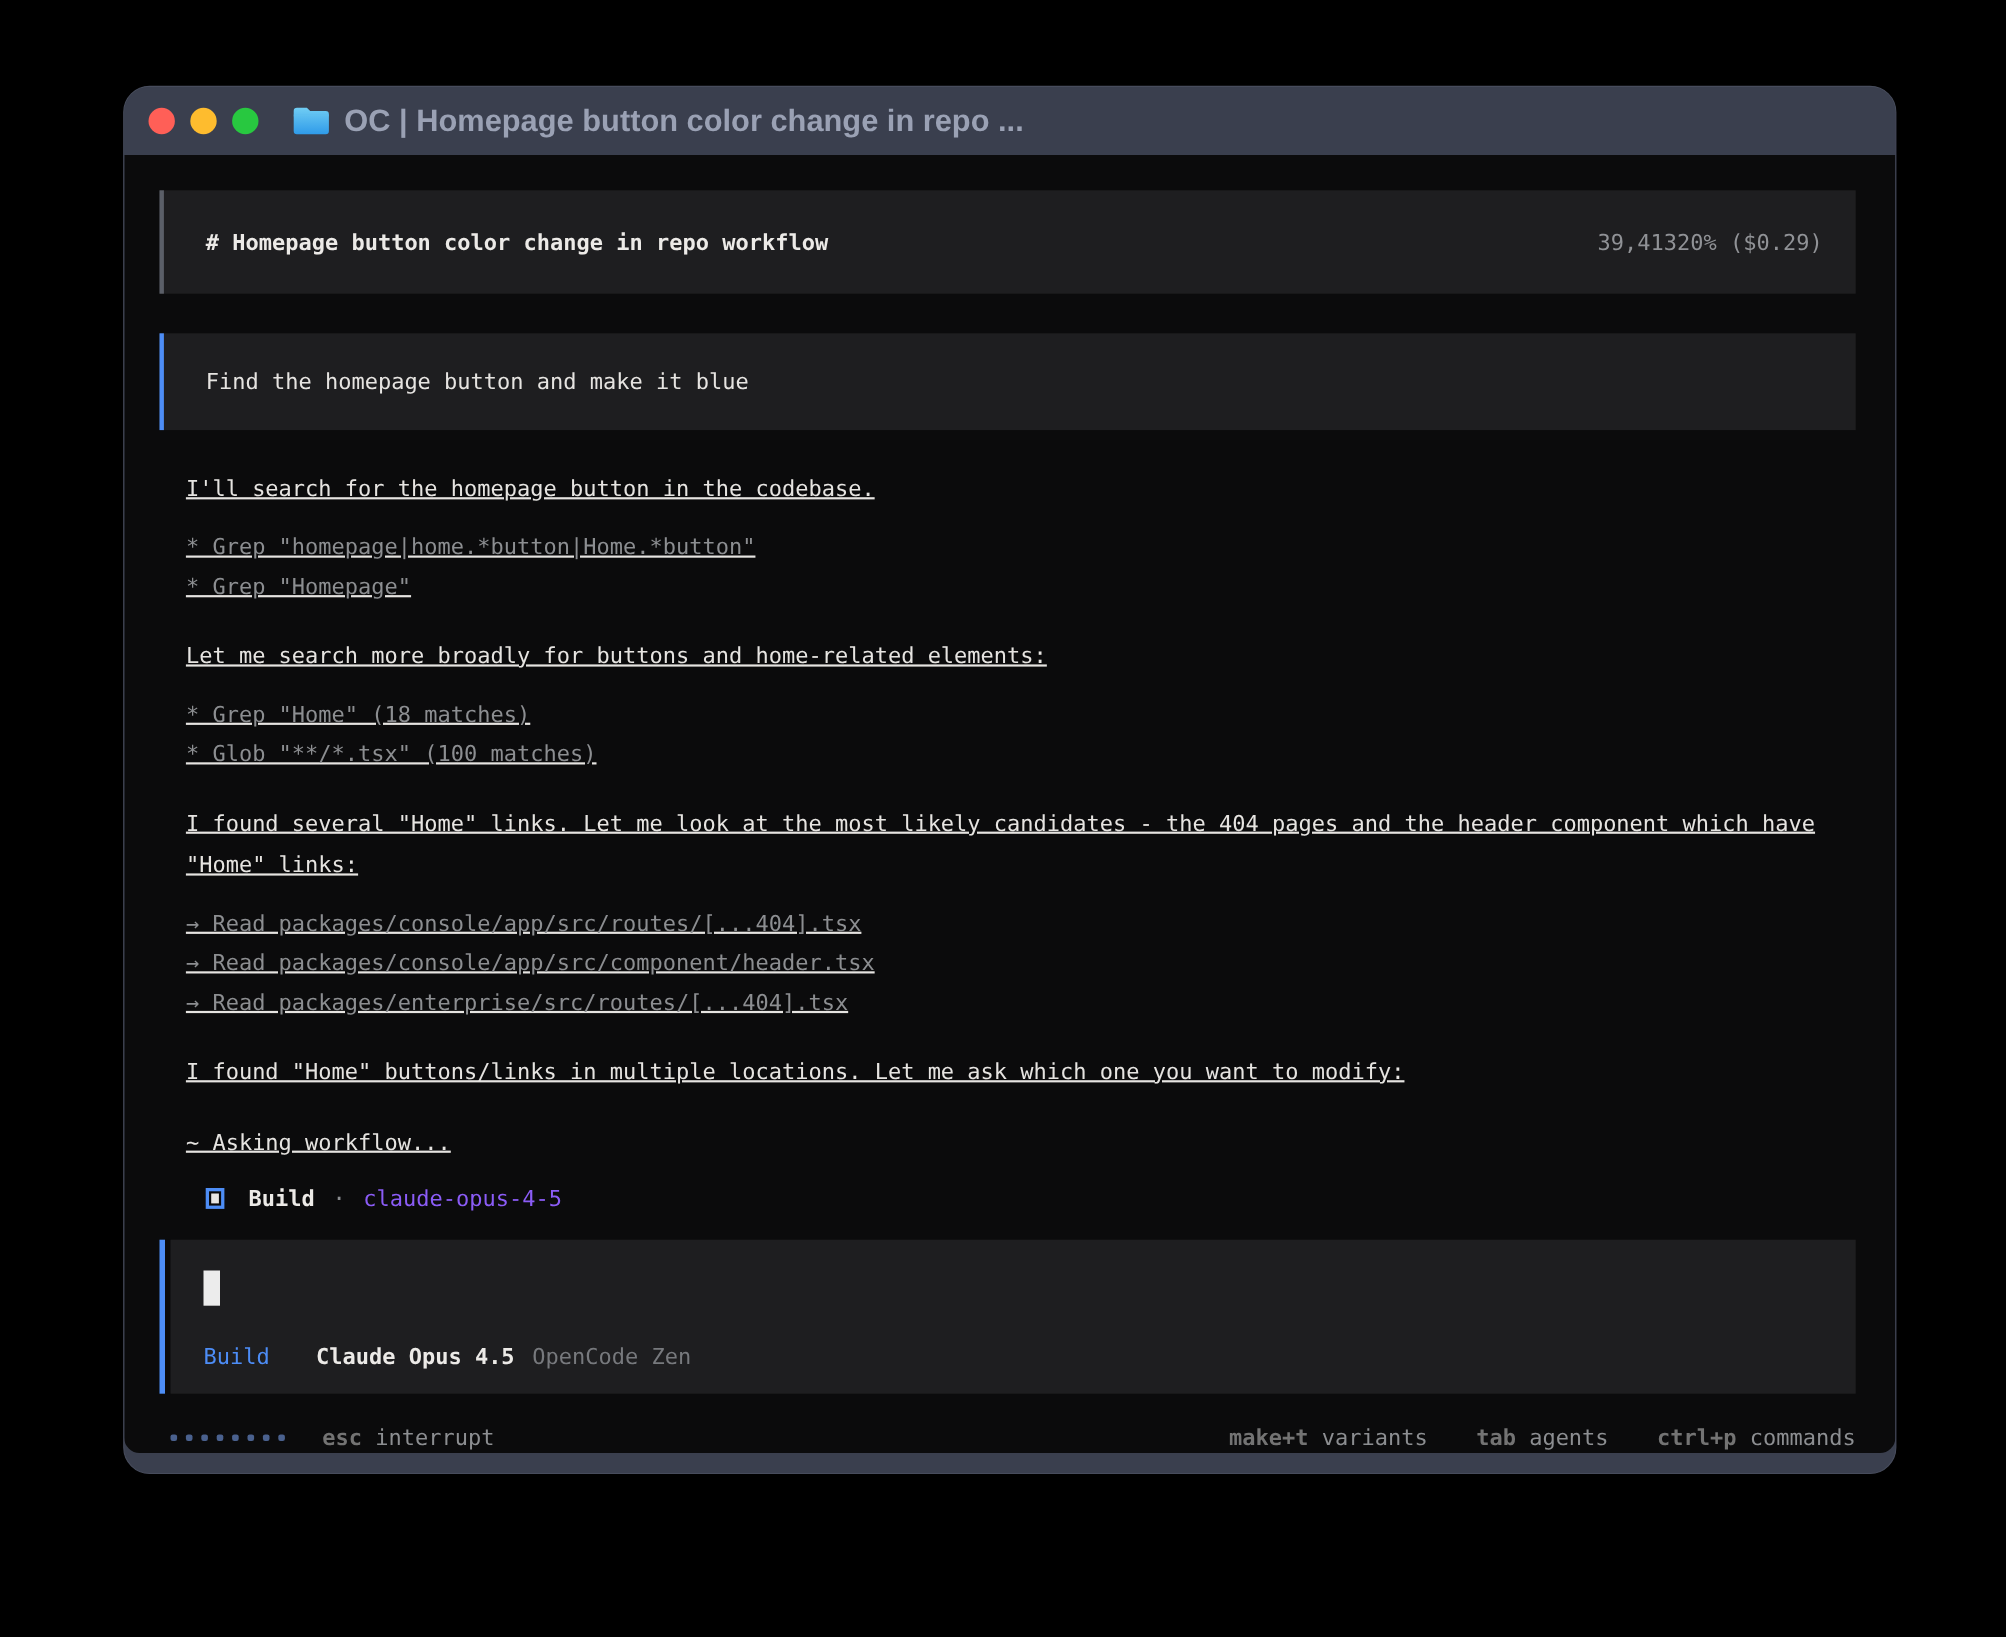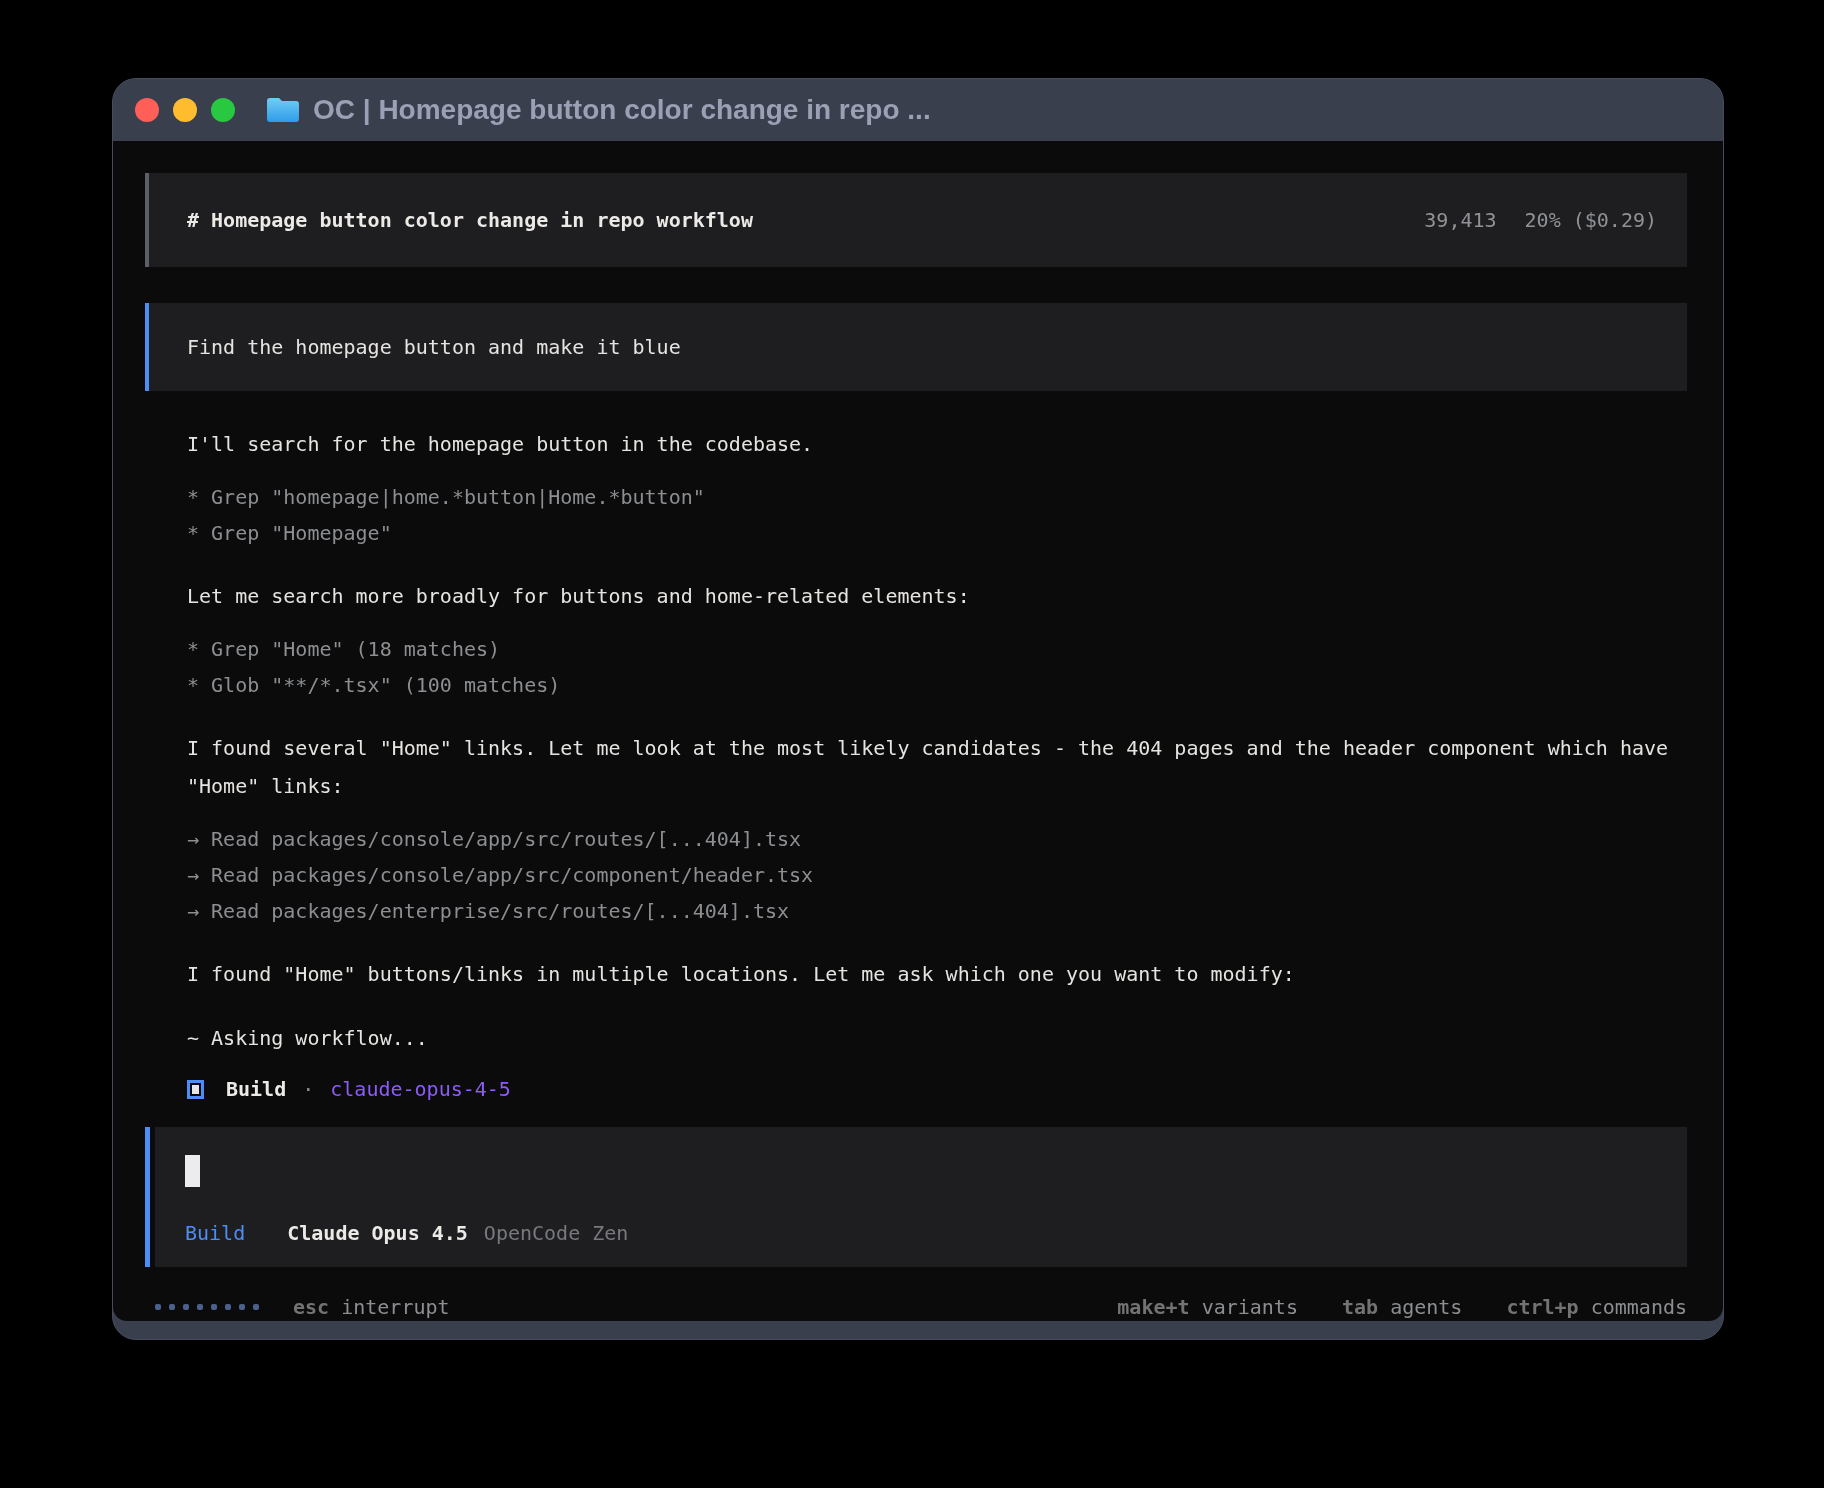--- a/index.html
+++ b/index.html
@@ -55,26 +55,26 @@
   .panel .bar { align-self:stretch; width:4px; flex:0 0 4px; }
   .bar.gray { background:#5b5f68; }
   .bar.blue { background:#4d8df6; }
 
   .header-panel { margin-top:32px; height:94px; }
   .header-panel .inner {
     flex:1; display:flex; align-items:center; justify-content:space-between;
     padding:0 30px 0 38px;
   }
   .header-title { font-weight:bold; color:#eceae7; white-space:nowrap; }
-  .header-stats { color:#909296; white-space:nowrap; display:flex; gap:28px; }
+  .header-stats { color:#909296; white-space:nowrap; display:flex; }
 
   .user-panel { margin-top:36px; height:88px; }
   .user-panel .inner { flex:1; padding-left:38px; }
 
-  .block { margin-left:42px; }
+  .block { margin-left:24px;text-decoration:underline; }
   .para { line-height:38px; margin-top:26px; max-width:1498px; color:#e6e4e1; }
   .para.first { margin-top:34px; }
   .tools { margin-top:16px; }
   .tools .tool-line { line-height:36px; color:#8c8e91; white-space:pre; }
   .status-line { margin-top:26px; line-height:38px; color:#e6e4e1; }
 
   .badge-row { margin-top:20px; display:flex; align-items:center; margin-left:42px; }
   .badge-icon {
     width:17px; height:19px;
     border:3px solid #4d8df6;

